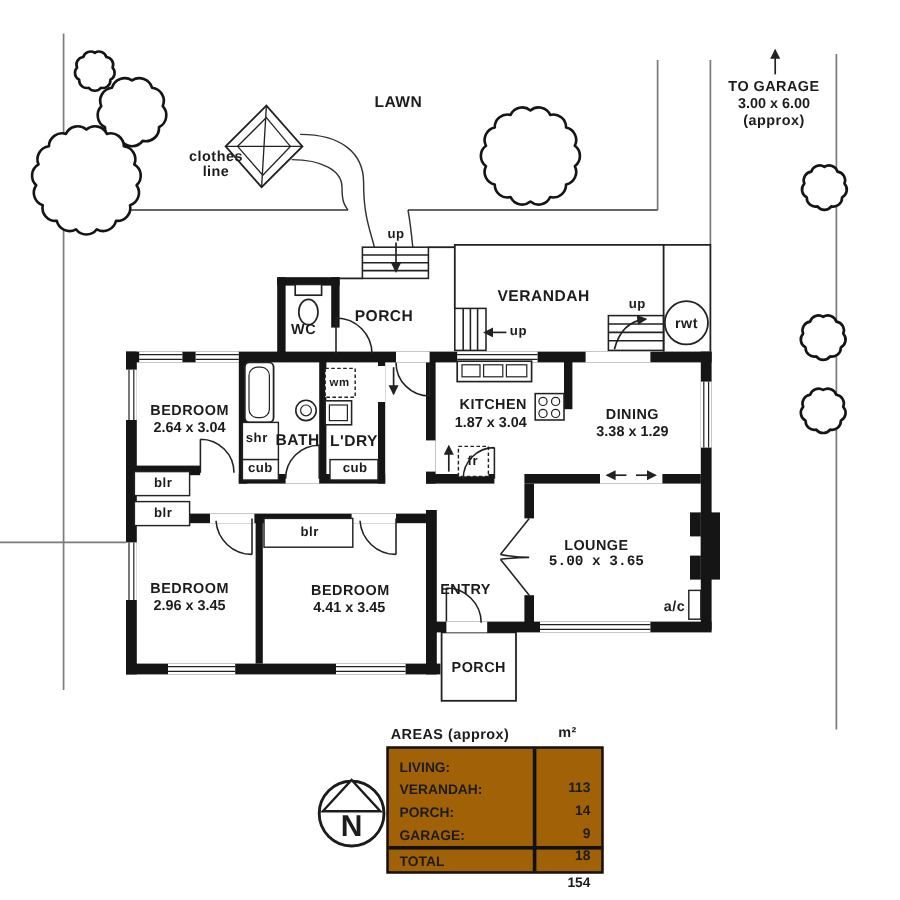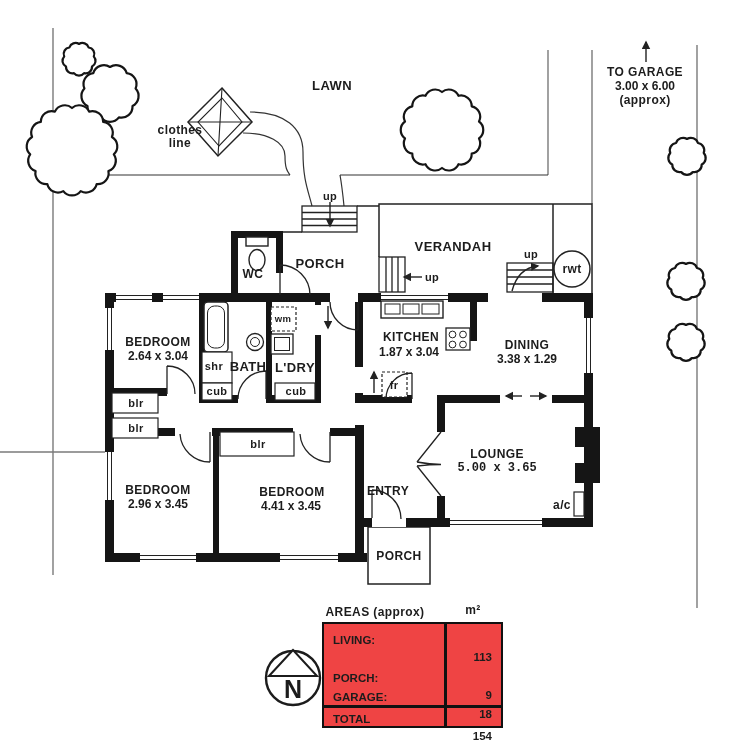--- a/index.html
+++ b/index.html
@@ -6,21 +6,21 @@
   #stage{position:relative;width:750px;height:750px;background:#ffffff;overflow:hidden;
          font-family:"Liberation Sans",sans-serif;}
   #plan-svg{position:absolute;left:0;top:0;}
   .lbl{position:absolute;transform:translate(-50%,-50%);font-weight:bold;color:#1c1c1c;
        white-space:nowrap;letter-spacing:.4px;line-height:1;}
   .s9{font-size:9.5px}.s10{font-size:12px}.s11{font-size:11px}.s12{font-size:12px}
   .s13{font-size:13px}
   .dim{letter-spacing:0;}
   
   #areas-box{position:absolute;left:322px;top:622px;width:181px;height:106px;
-             border:2.5px solid #111;box-sizing:border-box;background:#ef4444;}
+             border:2.5px solid #111;box-sizing:border-box;background:#a16207;}
   #areas-divider{position:absolute;left:120px;top:0;bottom:0;width:2.5px;background:#111;}
   #areas-thickline{position:absolute;left:0;right:0;top:81px;height:2.5px;background:#111;}
   .arow{position:absolute;left:0;width:100%;height:16px;}
   .arow .al{position:absolute;left:9px;top:2px;font-size:11.5px;font-weight:bold;color:#1c1c1c;}
   .arow .av{position:absolute;right:9px;top:2px;font-size:11.5px;font-weight:bold;color:#1c1c1c;margin-top:17px;}
   #compass-n{font-size:25px;letter-spacing:0;}
 </style>
 </head>
 <body>
 
@@ -247,20 +247,24 @@
 <div class="lbl s12" style="left:399px;top:556px;">PORCH</div>
 
 <div class="lbl s12" style="left:375px;top:612px;">AREAS (approx)</div>
 <div class="lbl s12" style="left:473px;top:610px;">m²</div>
 <div id="areas-box">
   <div id="areas-divider"></div>
   <div class="arow" style="top:8px;">
     <span class="al">LIVING:</span>
     <span class="av">113</span>
   </div>
+  <div class="arow" style="top:27px;">
+    <span class="al">VERANDAH:</span>
+    <span class="av">14</span>
+  </div>
   <div class="arow" style="top:46px;">
     <span class="al">PORCH:</span>
     <span class="av">9</span>
   </div>
   <div class="arow" style="top:65px;">
     <span class="al">GARAGE:</span>
     <span class="av">18</span>
   </div>
   <div id="areas-thickline"></div>
   <div class="arow" style="top:87px;">

